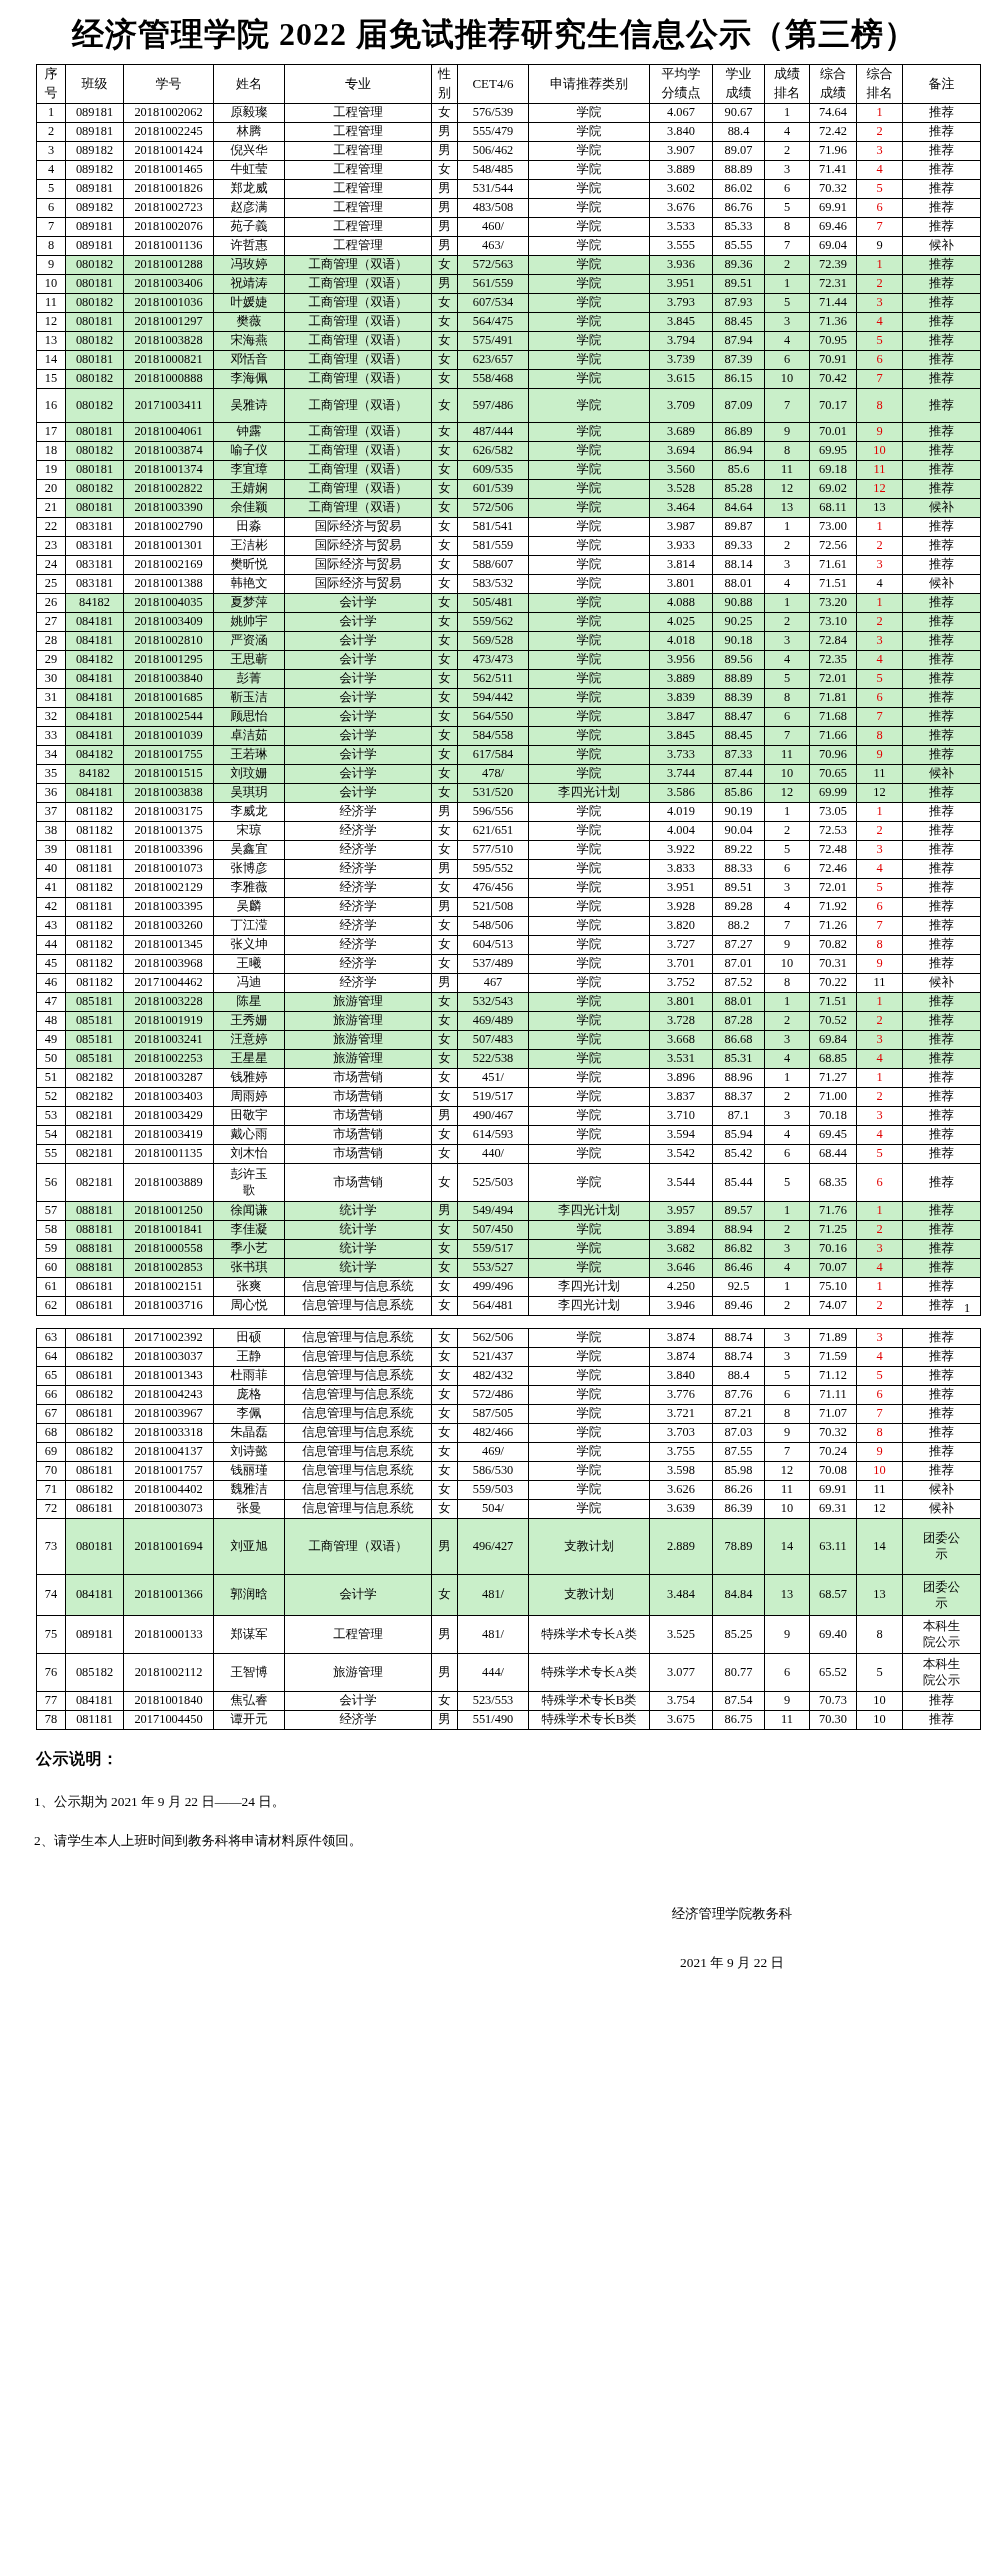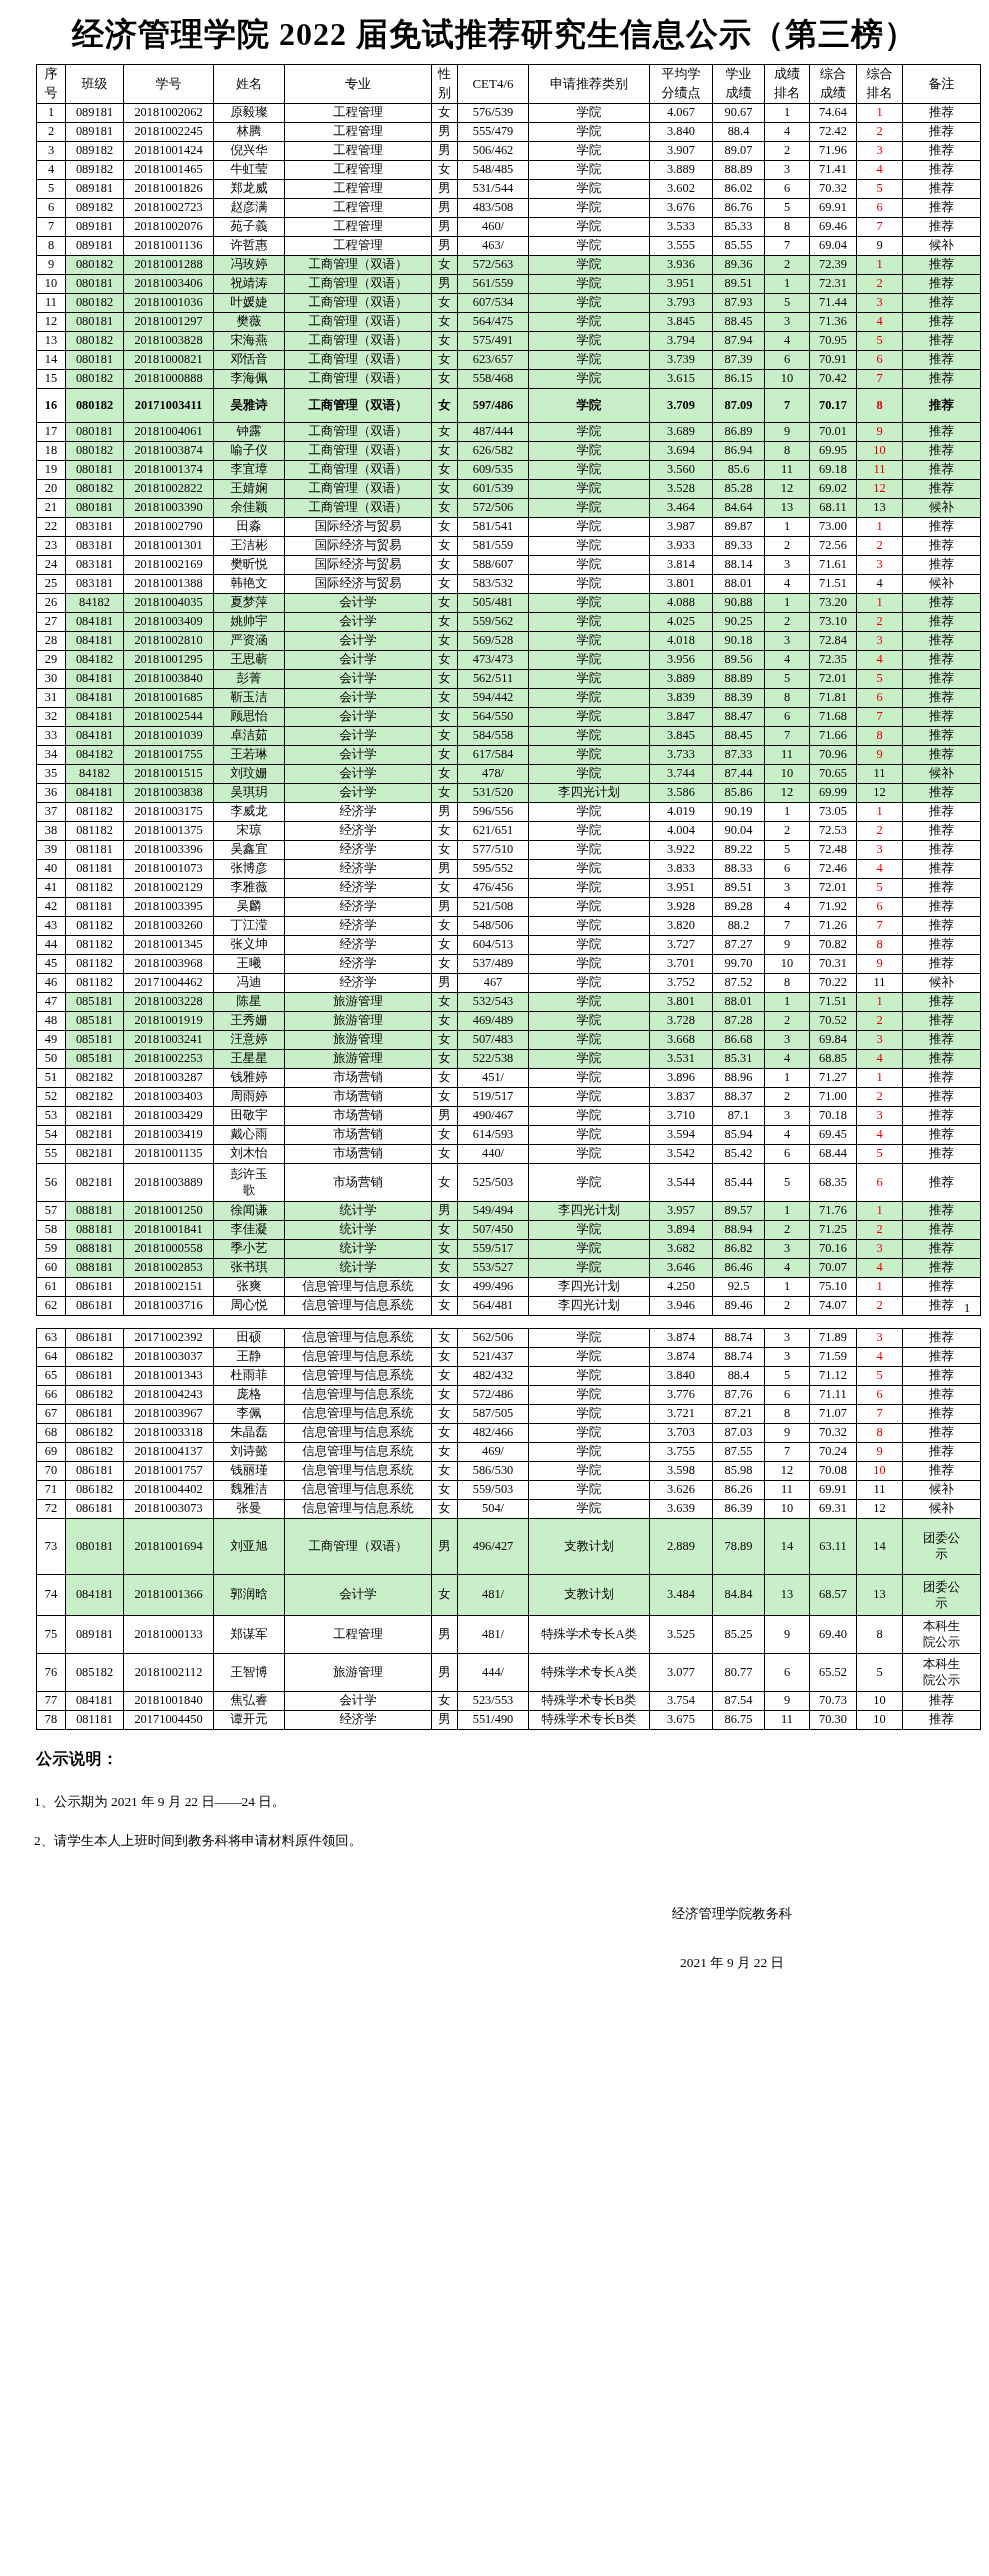--- a/index.html
+++ b/index.html
@@ -314,21 +314,21 @@
         <td class="g"><span>女</span></td>
         <td class="g"><span>558/468</span></td>
         <td class="g"><span>学院</span></td>
         <td class="g"><span>3.615</span></td>
         <td class="g"><span>86.15</span></td>
         <td class="g"><span>10</span></td>
         <td class="g"><span>70.42</span></td>
         <td class="g"><span class="red">7</span></td>
         <td class="g"><span>推荐</span></td>
       </tr>
-      <tr style="height: 34px; font-weight: bold;">
+      <tr style="height: 34px;">
         <td><span>16</span></td>
         <td class="g"><span>080182</span></td>
         <td class="g"><span>20171003411</span></td>
         <td class="g"><span>吴雅诗</span></td>
         <td class="g"><span>工商管理（双语）</span></td>
         <td class="g"><span>女</span></td>
         <td class="g"><span>597/486</span></td>
         <td class="g"><span>学院</span></td>
         <td class="g"><span>3.709</span></td>
         <td class="g"><span>87.09</span></td>
@@ -788,21 +788,21 @@
       <tr style="height: 19px;">
         <td><span>45</span></td>
         <td><span>081182</span></td>
         <td><span>20181003968</span></td>
         <td><span>王曦</span></td>
         <td><span>经济学</span></td>
         <td><span>女</span></td>
         <td><span>537/489</span></td>
         <td><span>学院</span></td>
         <td><span>3.701</span></td>
-        <td><span>99.70</span></td>
+        <td><span>87.01</span></td>
         <td><span>10</span></td>
         <td><span>70.31</span></td>
         <td><span class="red">9</span></td>
         <td><span>推荐</span></td>
       </tr>
       <tr style="height: 19px;">
         <td><span>46</span></td>
         <td><span>081182</span></td>
         <td><span>20171004462</span></td>
         <td><span>冯迪</span></td>

